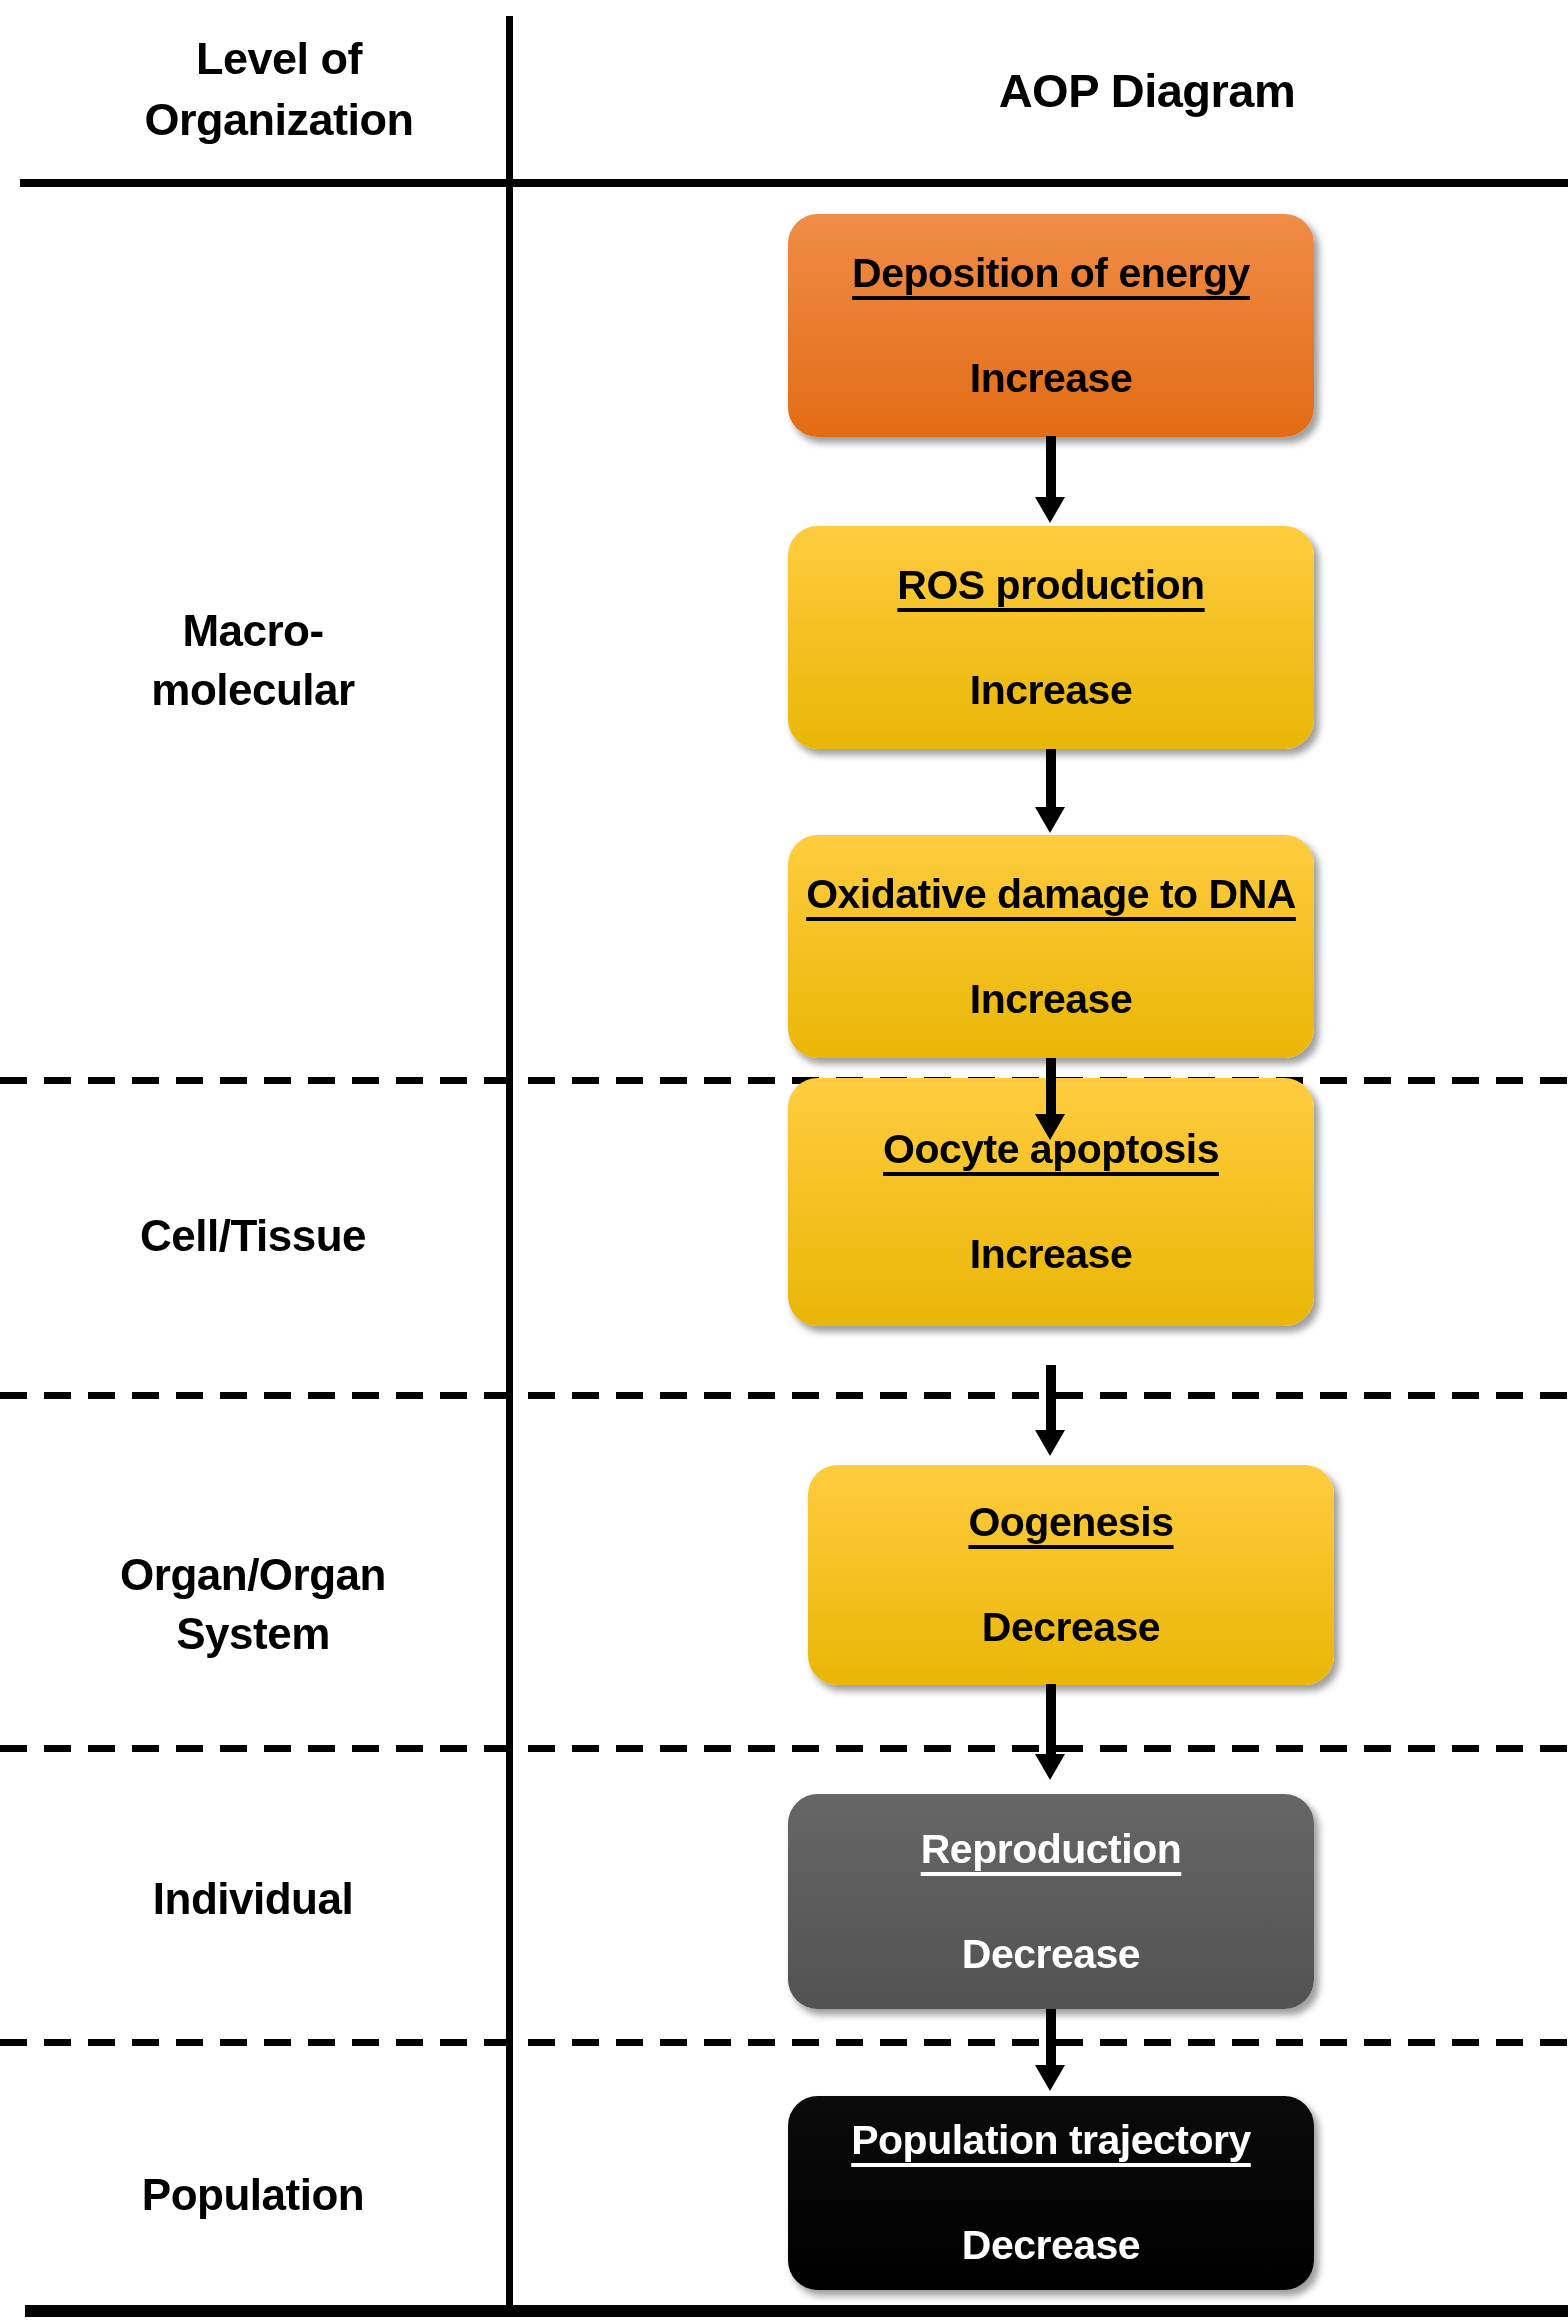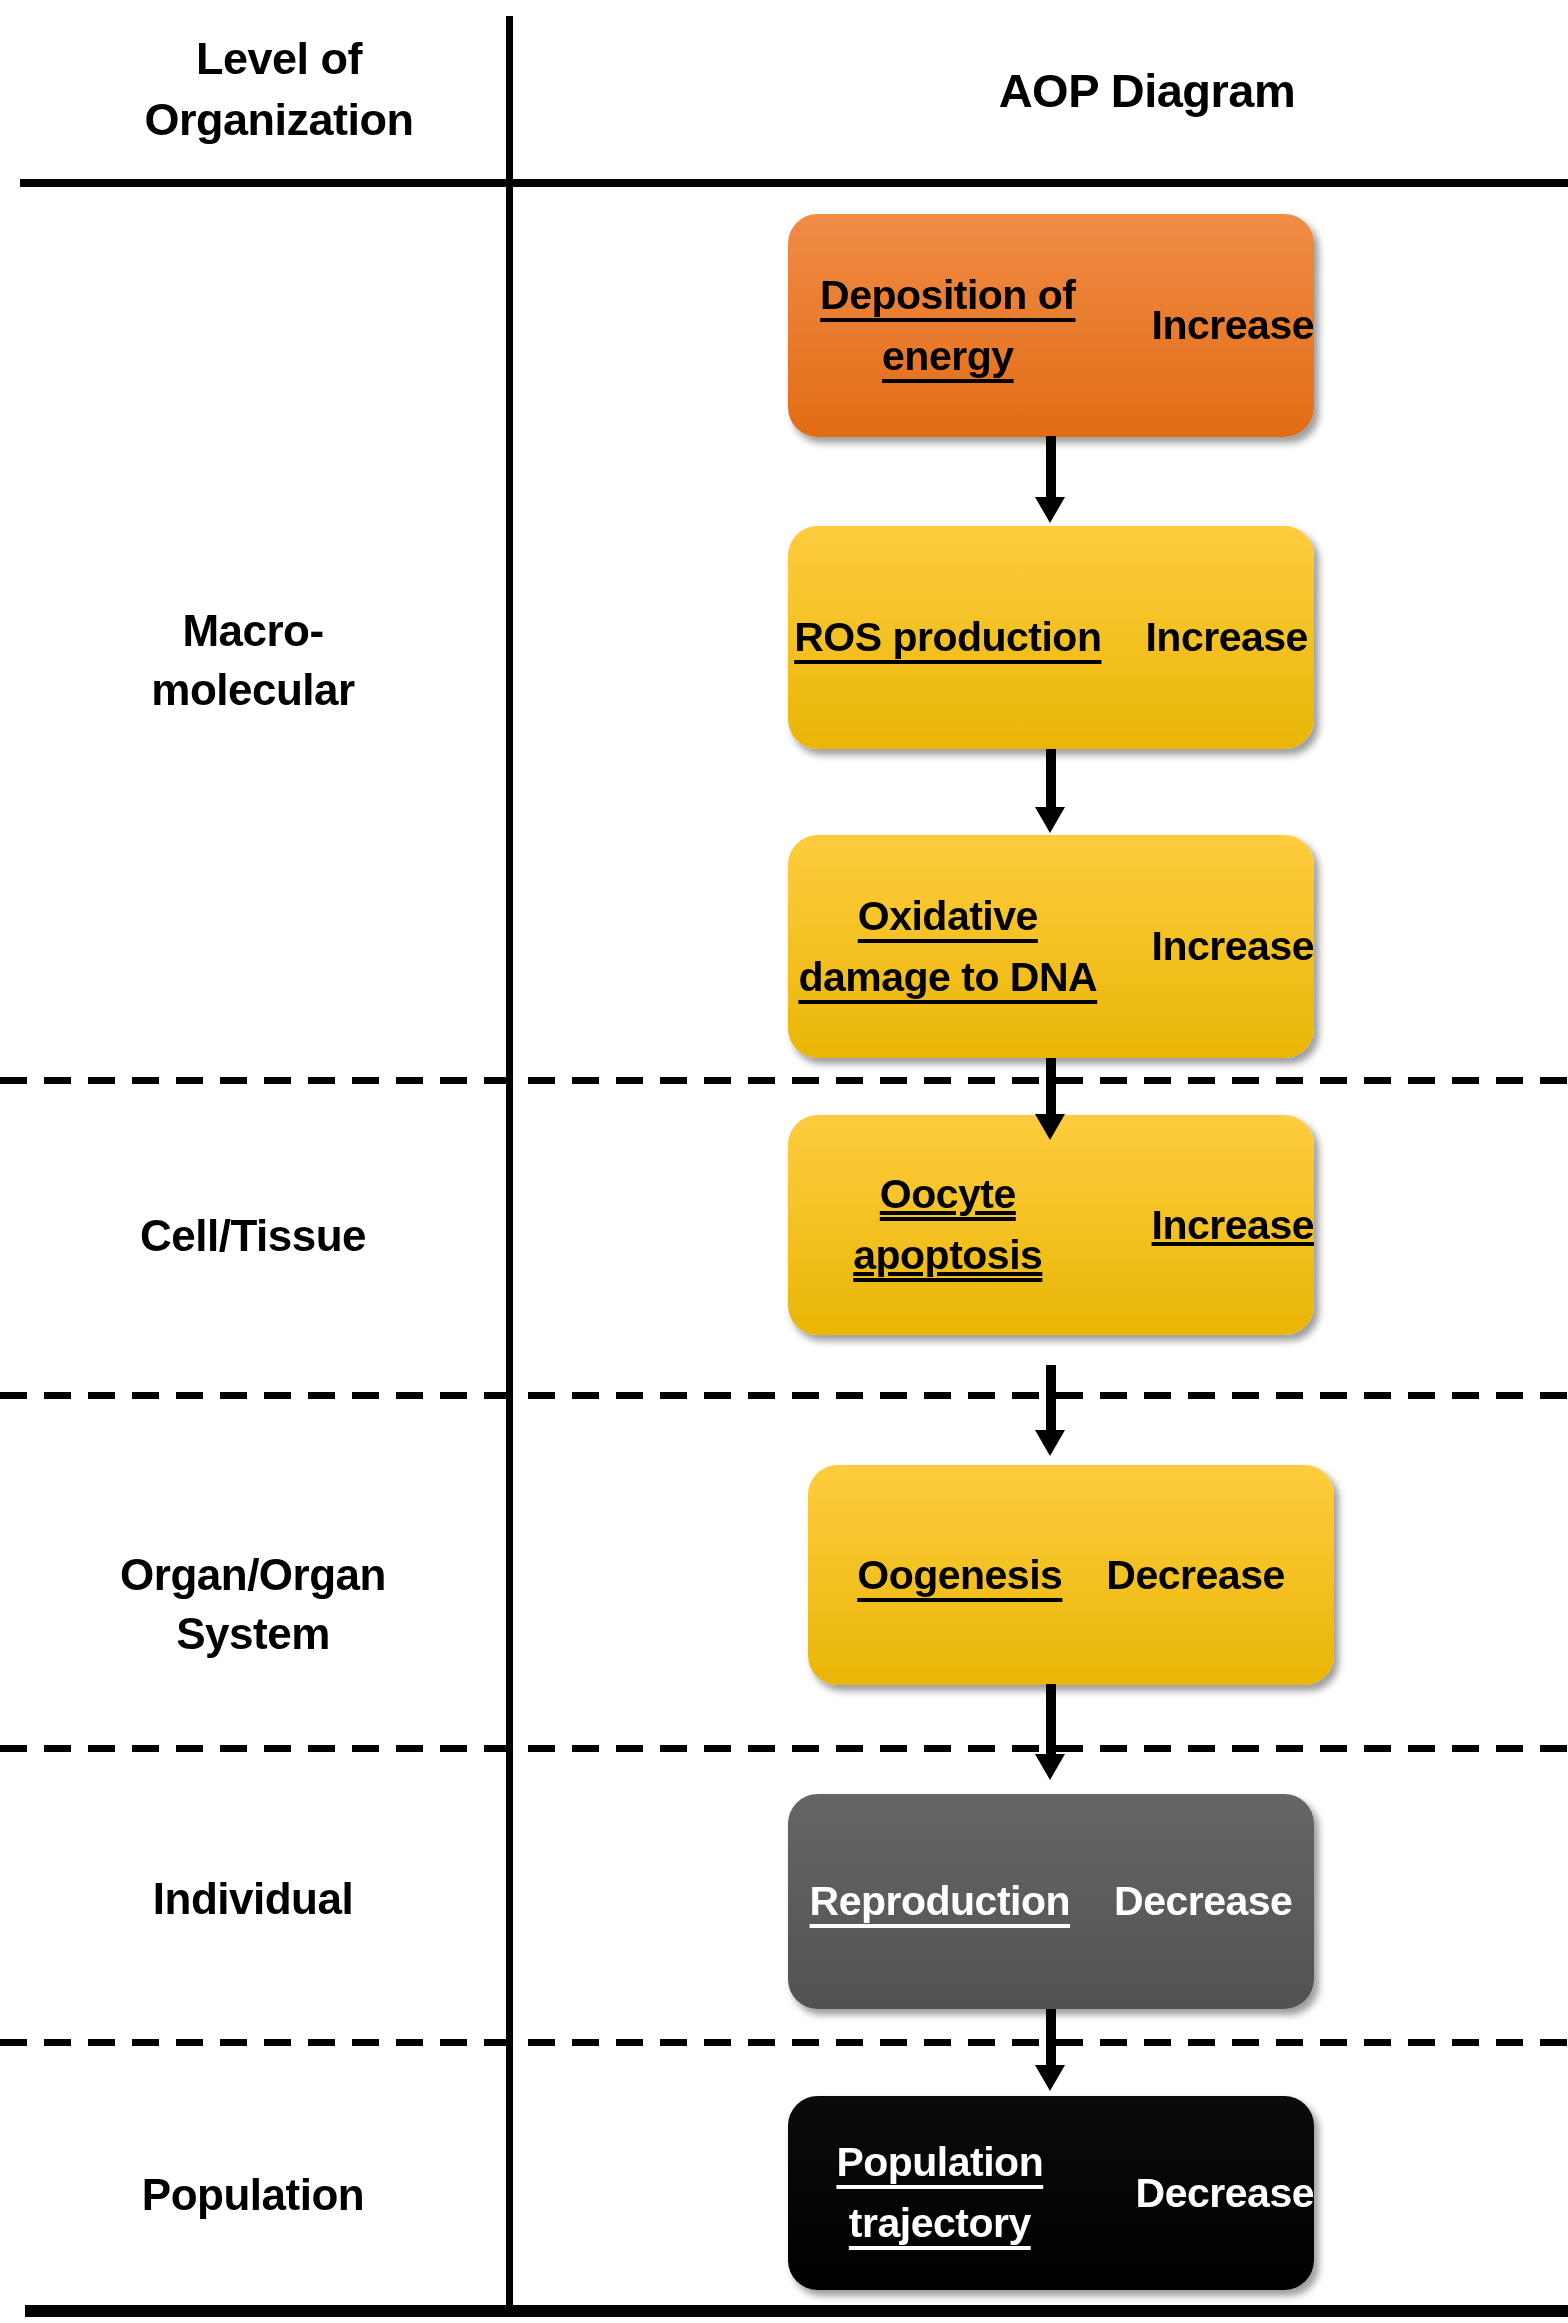--- a/index.html
+++ b/index.html
@@ -30,34 +30,34 @@
   .lbl-organ{top:1545px;}
   .lbl-individual{top:1869px;}
   .lbl-population{top:2165px;}
   .diagram-title{
     position:absolute;left:513px;top:61px;width:1268px;text-align:center;
     font-weight:bold;color:#000;font-size:47px;line-height:59px;letter-spacing:-0.5px;
   }
   
   .box{
     position:absolute;left:788px;width:526px;border-radius:29.6px;
-    display:flex;justify-content:center;align-items:center;
+    display:flex;flex-direction:column;justify-content:center;align-items:center;
     text-align:center;font-weight:bold;letter-spacing:-0.5px;
     box-shadow:4.9px 5.9px 7.9px rgba(0,0,0,0.38);
     gap:44px;
   }
   .box-title{
     font-size:41px;line-height:61px;max-width:498px;
     text-decoration:underline;text-decoration-thickness:3.9px;text-underline-offset:8.9px;
   }
   .box-dir{font-size:41px;line-height:61px;}
   .b1{top:214px;height:223px;background:linear-gradient(#F08C47,#E26C14);color:#000;}
   .b2{top:526px;height:223px;background:linear-gradient(#FFCC3F,#E9B606);color:#000;}
   .b3{top:835px;height:223px;background:linear-gradient(#FFCC3F,#E9B606);color:#000;}
-  .b4{top:1115px;height:220px;background:linear-gradient(#FFCC3F,#E9B606);color:#000;text-decoration:underline;}
+  .b4{top:1078px;height:248px;background:linear-gradient(#FFCC3F,#E9B606);color:#000;}
   .b5{top:1465px;height:220px;background:linear-gradient(#FFCC3F,#E9B606);color:#000;margin-left:20px;}
   .b6{top:1794px;height:215px;background:linear-gradient(#666666,#525252);color:#fff;}
   .b7{top:2096px;height:194px;background:linear-gradient(#0B0B0B,#000000);color:#fff;}
   
   .shaft{position:absolute;left:1046px;width:9.9px;background:#000;}
   .head{
     position:absolute;left:1035px;width:0;height:0;
     border-left:15.8px solid transparent;border-right:15.8px solid transparent;
     border-top:26.6px solid #000;
   }

